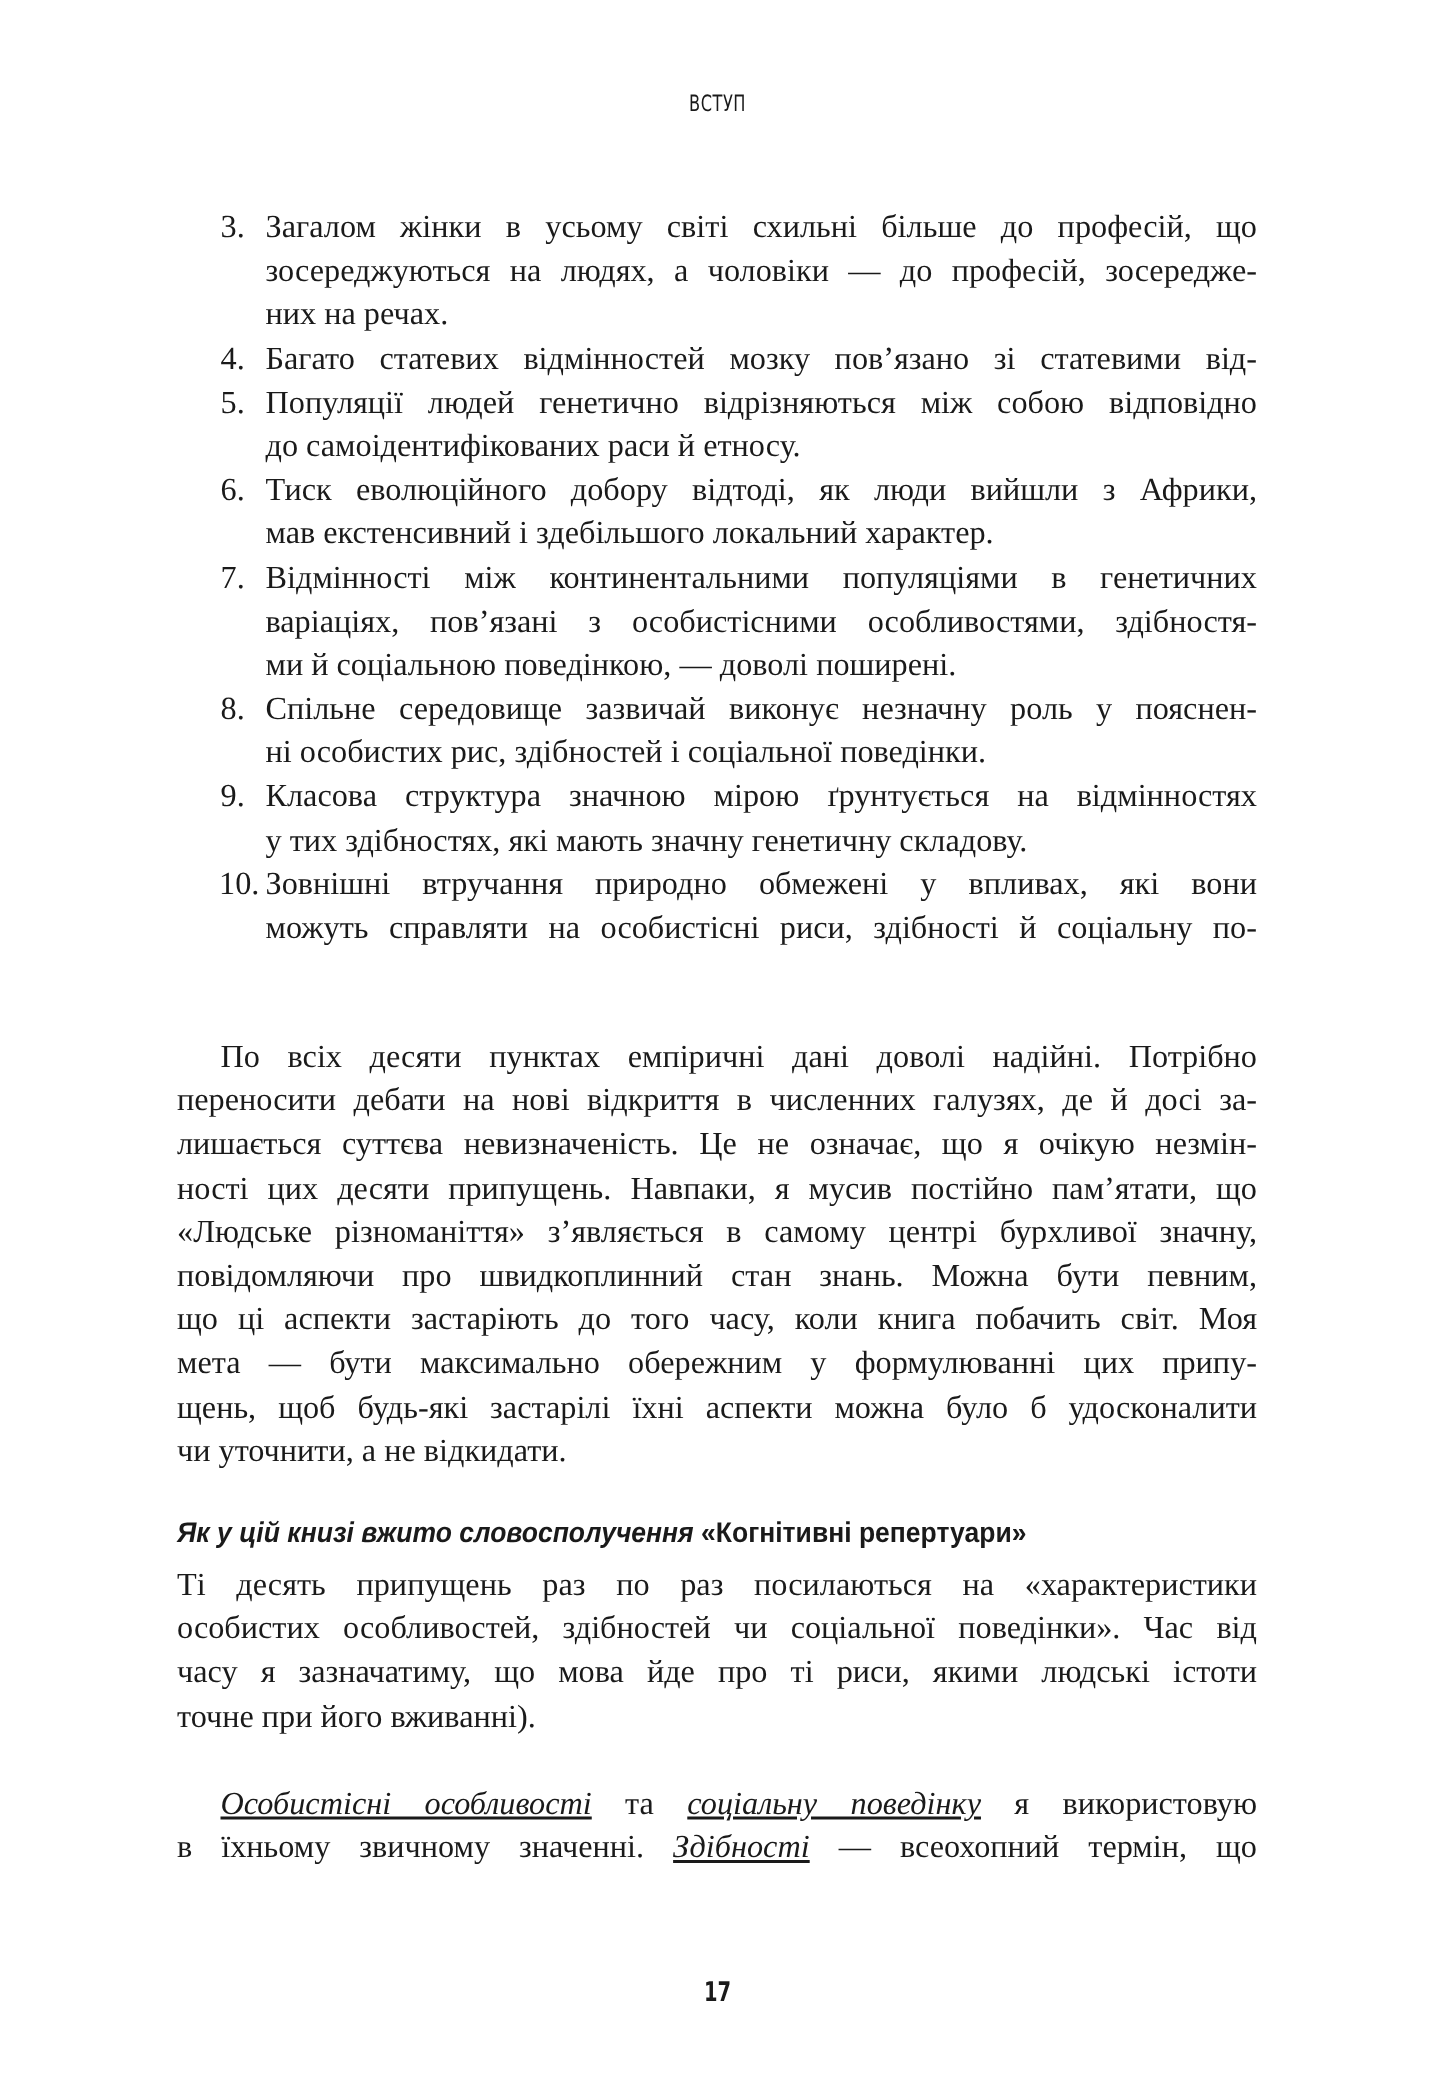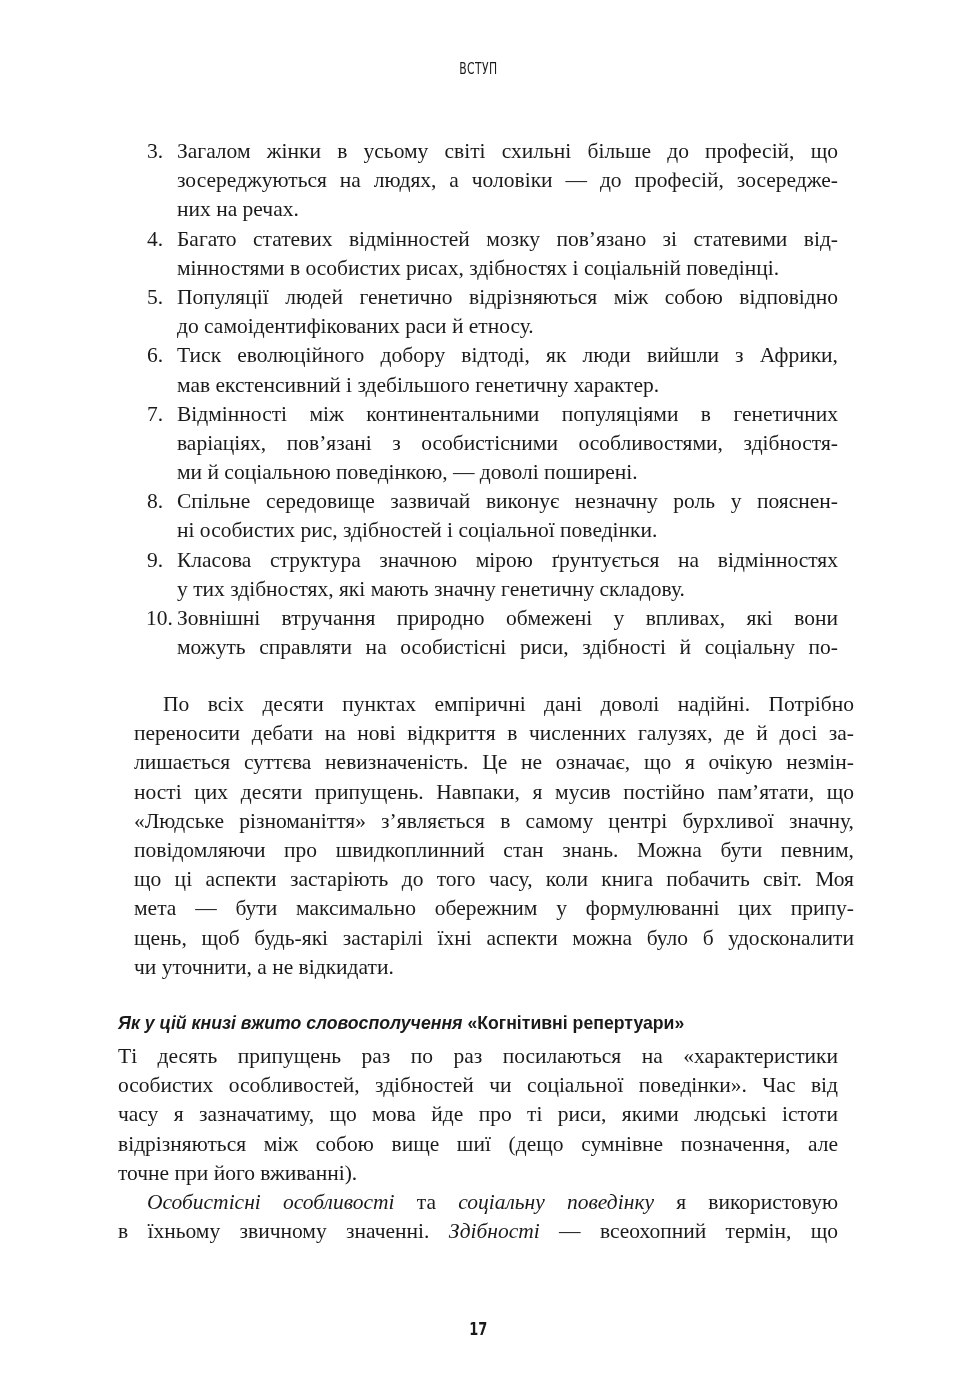--- a/index.html
+++ b/index.html
@@ -19,63 +19,62 @@
   }
   .line {
     display: block; height: 29.2px; white-space: nowrap;
     text-align: justify; text-align-last: justify;
   }
   .line.last { text-align-last: left; }
   .list { position: absolute; top: 137px; left: 147px; width: 691px; }
   .item { position: relative; padding-left: 30px; }
   .item .num { position: absolute; left: 0; top: 0; }
   .item .num.wide { left: -1px; text-align: right; }
-  .para1 { position: absolute; top: 690px; left: 134px; width: 720px; }
+  .para1 { position: absolute; top: 690px; left: 118px; width: 720px; }
   .para1 .line.indent { padding-left: 29px; }
   .section-heading {
     position: absolute; top: 1012px; left: 118px; width: 720px;
     font-family: "Liberation Sans", sans-serif; font-size: 19px; font-weight: bold;
     white-space: nowrap; transform: scaleX(0.93); transform-origin: 0 0;
   }
   .section-heading .it { font-style: italic; }
   .para2 { position: absolute; top: 1042px; left: 118px; width: 720px; }
   .para3 { position: absolute; top: 1188px; left: 118px; width: 720px; }
   .para3 .line.indent { padding-left: 29px; }
-  em { font-style: italic; }
+  em { font-style: italic; text-decoration: underline; }
 </style>
 </head>
 <body>
 
 <div class="running-head">ВСТУП</div>
 
 <div class="list text">
 
   <div class="item">
     <span class="num">3.</span>
     <span class="line">Загалом жінки в усьому світі схильні більше до професій, що</span>
     <span class="line">зосереджуються на людях, а чоловіки — до професій, зосередже-</span>
     <span class="line last">них на речах.</span>
   </div>
 
   <div class="item">
     <span class="num">4.</span>
     <span class="line">Багато статевих відмінностей мозку пов’язано зі статевими від-</span>
-    <span class="line last">мінностями в особистих рисах, здібностях і соціальній поведінці.</span>
   </div>
 
   <div class="item">
     <span class="num">5.</span>
     <span class="line">Популяції людей генетично відрізняються між собою відповідно</span>
     <span class="line last">до самоідентифікованих раси й етносу.</span>
   </div>
 
   <div class="item">
     <span class="num">6.</span>
     <span class="line">Тиск еволюційного добору відтоді, як люди вийшли з Африки,</span>
-    <span class="line last">мав екстенсивний і здебільшого генетичну характер.</span>
+    <span class="line last">мав екстенсивний і здебільшого локальний характер.</span>
   </div>
 
   <div class="item">
     <span class="num">7.</span>
     <span class="line">Відмінності між континентальними популяціями в генетичних</span>
     <span class="line">варіаціях, пов’язані з особистісними особливостями, здібностя-</span>
     <span class="line last">ми й соціальною поведінкою, — доволі поширені.</span>
   </div>
 
   <div class="item">
@@ -109,21 +108,20 @@
   <span class="line">щень, щоб будь-які застарілі їхні аспекти можна було б удосконалити</span>
   <span class="line last">чи уточнити, а не відкидати.</span>
 </div>
 
 <div class="section-heading"><span class="it">Як у цій книзі вжито словосполучення </span><span>«Когнітивні репертуари»</span></div>
 
 <div class="para2 text">
   <span class="line">Ті десять припущень раз по раз посилаються на «характеристики</span>
   <span class="line">особистих особливостей, здібностей чи соціальної поведінки». Час від</span>
   <span class="line">часу я зазначатиму, що мова йде про ті риси, якими людські істоти</span>
-  <span class="line">відрізняються між собою вище шиї (дещо сумнівне позначення, але</span>
   <span class="line last">точне при його вживанні).</span>
 </div>
 
 <div class="para3 text">
   <span class="line indent"><em>Особистісні особливості</em><span> та </span><em>соціальну поведінку</em><span> я використовую</span></span>
   <span class="line"><span>в їхньому звичному значенні. </span><em>Здібності</em><span> — всеохопний термін, що</span></span>
 </div>
 
 <div class="page-number">17</div>
 

